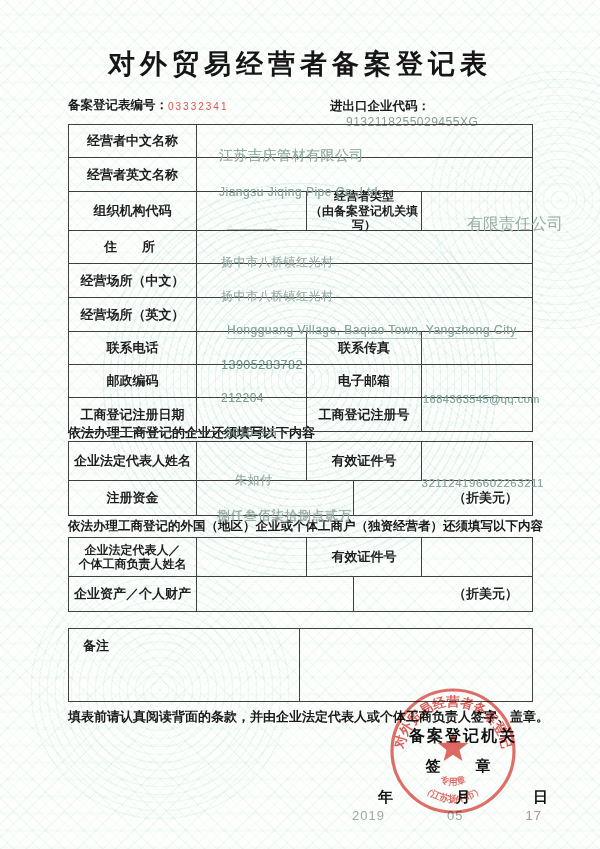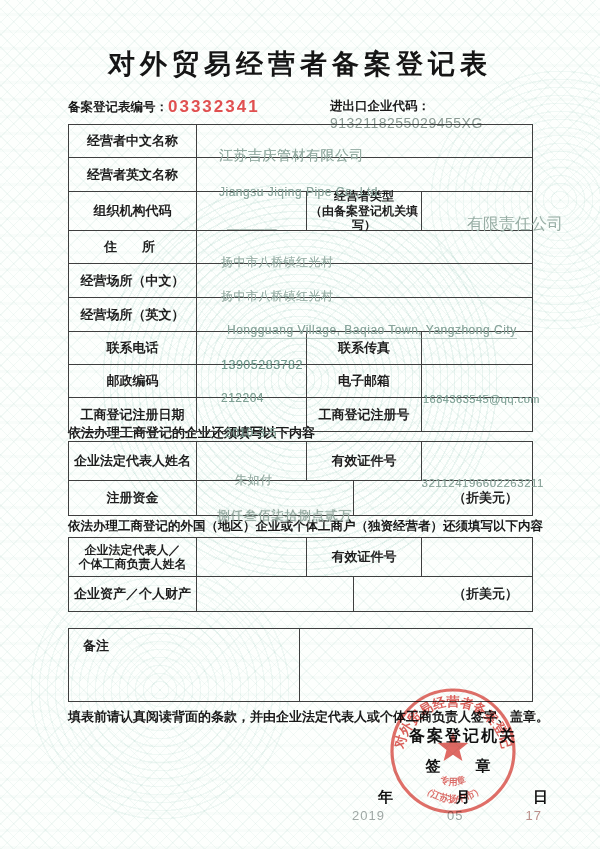--- a/index.html
+++ b/index.html
@@ -12,22 +12,22 @@
       repeating-linear-gradient(-45deg, rgba(141,193,178,0.10) 0 1px, transparent 1px 9px),
       repeating-linear-gradient(0deg, rgba(160,205,192,0.05) 0 3px, transparent 3px 17px);
   }
   .wm{position:absolute; border-radius:50%; pointer-events:none;
       background:repeating-radial-gradient(circle at 50% 50%, rgba(110,180,162,0.13) 0 1.5px, transparent 1.5px 7px);}
   .wm2{background:repeating-radial-gradient(circle at 50% 50%, rgba(110,180,162,0.09) 0 1.5px, transparent 1.5px 8px);}
   .title{position:absolute; top:46px; left:0; width:100%; text-align:center;
          font-size:27px; font-weight:bold; color:#151515; letter-spacing:5px;}
   .regline{position:absolute; top:97px; left:68px; width:465px; font-size:12.5px; color:#1a1a1a;}
   .lbl-b{font-weight:bold; color:#1a1a1a;}
-  .regno{color:#e05050; font-size:17px; letter-spacing:2px; font-weight:bold; vertical-align:-1px;}
-  .codeval{color:#8b9a93; font-size:14px; letter-spacing:0.5px;}
+  .regno{color:#e05050; font-size:10px; letter-spacing:2px; font-weight:normal; vertical-align:-1px;}
+  .codeval{color:#8b9a93; font-size:12px; letter-spacing:0.5px;margin-left:16px;}
   .tbl{position:absolute; left:68px; width:465px; border:1.4px solid #3f3f3f; box-sizing:border-box; z-index:3;}
   .trow{display:flex; border-top:1px solid #3f3f3f;}
   .trow:first-child{border-top:none;}
   .tcell{box-sizing:border-box; border-left:1px solid #3f3f3f; display:flex; flex-direction:column;
          align-items:center; justify-content:center; position:relative;}
   .tcell:first-child{border-left:none;}
   .lab{font-weight:bold; font-size:13px; color:#1e1e1e; text-align:center; line-height:1.18;}
   .lab-sm{font-weight:bold; font-size:12px; color:#1e1e1e; text-align:center; line-height:1.2;}
   .val{position:absolute; white-space:nowrap; z-index:4; color:#7fa094; font-size:12px;
        letter-spacing:0.5px; text-shadow:0 0 0.6px rgba(127,160,148,0.6);}

